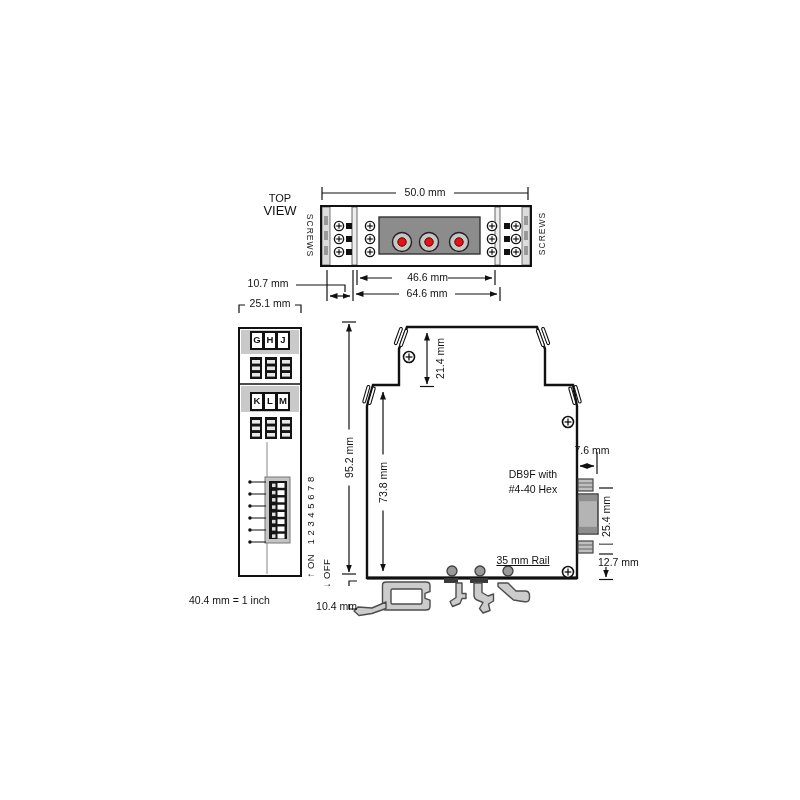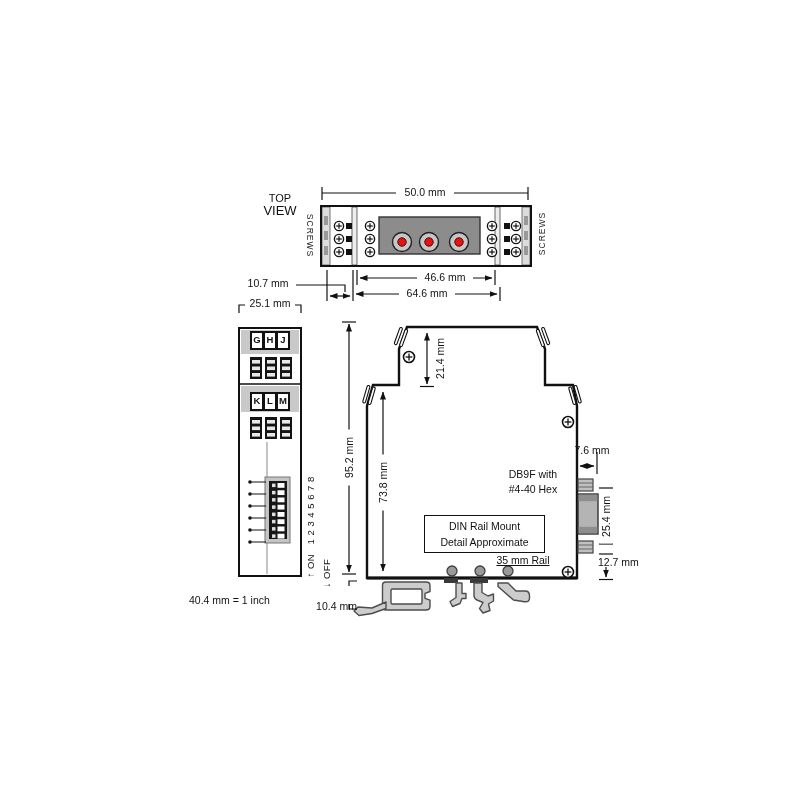--- a/index.html
+++ b/index.html
@@ -254,21 +254,21 @@
 </svg>
 
 <div class="dev" style="left:320px;top:205px;width:212px;height:62px;"></div>
 <div class="dev" style="left:238px;top:327px;width:64px;height:250px;"></div>
 
 <div class="lbl c" style="left:258px;top:192px;width:44px;font-size:11px;">TOP</div>
 <div class="lbl c" style="left:255px;top:204px;width:50px;font-size:13px;">VIEW</div>
 <div class="lbl c rotcw scr" style="left:286px;top:229px;width:46px;">SCREWS</div>
 <div class="lbl c rot scr" style="left:519px;top:227px;width:46px;">SCREWS</div>
 <div class="lbl c bgw" style="left:396px;top:186px;width:58px;">50.0 mm</div>
-<div class="lbl c bgw" style="left:417px;top:271px;width:56px;">46.6 mm</div>
+<div class="lbl c bgw" style="left:392px;top:271px;width:56px;text-align:right;">46.6 mm</div>
 <div class="lbl c bgw" style="left:399px;top:287px;width:56px;">64.6 mm</div>
 <div class="lbl r" style="left:243px;top:277px;width:50px;">10.7 mm</div>
 
 <div class="lbl c bgw" style="left:245px;top:297px;width:50px;">25.1 mm</div>
 <div class="termbox" style="left:250px;top:331px;">G</div>
 <div class="termbox" style="left:263px;top:331px;">H</div>
 <div class="termbox" style="left:276px;top:331px;">J</div>
 <div class="termbox" style="left:250px;top:392px;">K</div>
 <div class="termbox" style="left:263px;top:392px;">L</div>
 <div class="termbox" style="left:276px;top:392px;">M</div>
@@ -278,19 +278,15 @@
 
 <div class="lbl c rot bgw" style="left:321px;top:451px;width:56px;">95.2 mm</div>
 <div class="lbl c rot bgw" style="left:355px;top:476px;width:56px;">73.8 mm</div>
 <div class="lbl c rot bgw" style="left:413px;top:352px;width:54px;">21.4 mm</div>
 <div class="lbl c" style="left:566px;top:444px;width:52px;">7.6 mm</div>
 <div class="lbl r" style="left:498px;top:468px;width:70px;">DB9F with</div>
 <div class="lbl r" style="left:498px;top:483px;width:70px;">#4-40 Hex</div>
 <div class="lbl c rot bgw" style="left:579px;top:510px;width:54px;">25.4 mm</div>
 <div class="lbl" style="left:598px;top:556px;width:52px;">12.7 mm</div>
 <div class="lbl r" style="left:315px;top:600px;width:43px;">10.4 mm</div>
-<div class="dinbox">
-  <div>DIN Rail Mount</div>
-  <div>Detail Approximate</div>
+<div class="lbl c" style="left:492px;top:554px;width:62px;text-decoration:underline;">35 mm Rail</div>
+
 </div>
-<div class="lbl c" style="left:492px;top:554px;width:62px;text-decoration:underline;">35 mm Rail</div>
-
-</div>
 
 </body></html>

